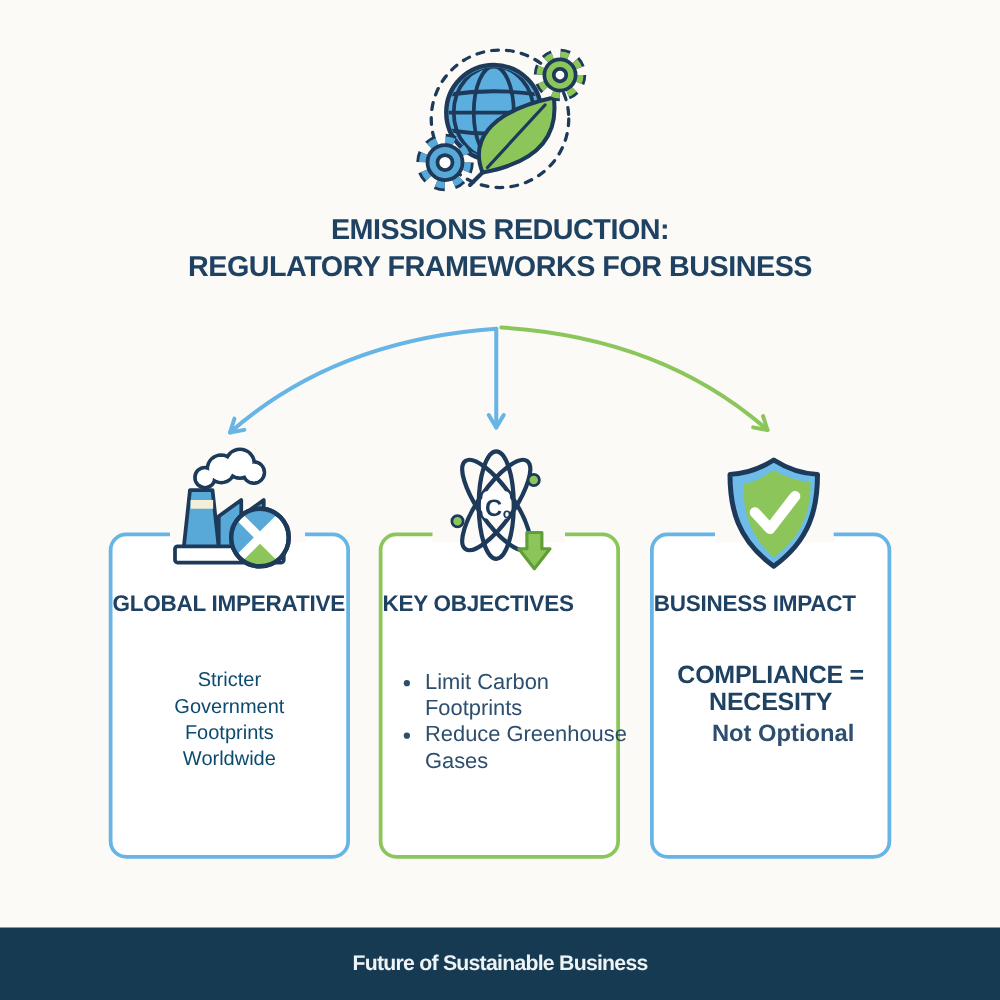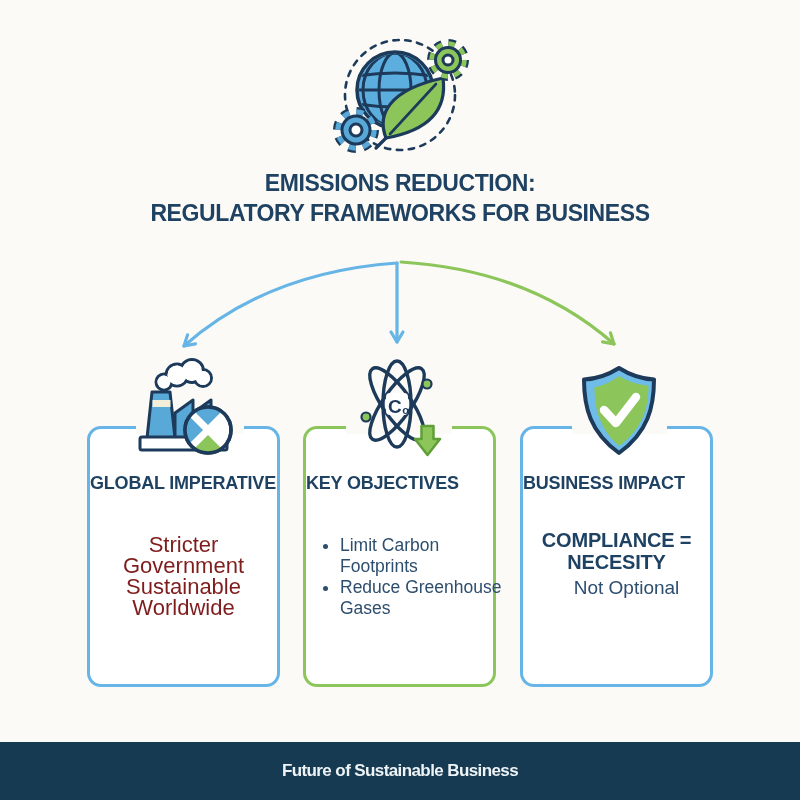--- a/index.html
+++ b/index.html
@@ -16,27 +16,27 @@
   .card{position:absolute;top:426px;width:193px;height:261px;box-sizing:border-box;
         background:#ffffff;border:3px solid #66b5e6;border-radius:14px;z-index:1;}
   .card.green{border-color:#8cc65a;}
   #card-1{left:87px;}
   #card-2{left:303px;text-decoration:underline;}
   #card-3{left:520px;}
 
   .card-title{position:absolute;top:44px;left:0;right:0;text-align:left;
               font-weight:bold;font-size:18px;letter-spacing:-0.2px;color:#1f4263;}
   .card-body{position:absolute;top:105px;left:0;right:0;text-align:center;
-             font-size:22px;line-height:21px;color:#7f1d1d;}
+             font-size:16px;line-height:21px;color:#0c4a6e;}
   .bullet-list{position:absolute;top:106px;left:14px;width:166px;margin:0;padding:0 0 0 20px;
                font-size:17.5px;line-height:21px;color:#2d4e6e;}
   .bullet-list li{margin:0;padding:0;}
   .statement{position:absolute;top:100px;left:0;right:0;text-align:center;
              font-weight:bold;font-size:20px;line-height:22px;letter-spacing:-0.2px;color:#1f4263;}
-  .subtext{margin-top:4px;font-weight:normal;font-size:19px;letter-spacing:0;color:#2d4e6e;margin-left:20px;}
+  .subtext{margin-top:4px;font-weight:bold;font-size:19px;letter-spacing:0;color:#2d4e6e;margin-left:20px;}
 
   .plate{position:absolute;top:419px;height:15px;background:#fbfaf6;z-index:2;}
   #plate-1{left:136px;width:108px;}
   #plate-2{left:346px;width:106px;}
   #plate-3{left:572px;width:95px;}
 
   .card-icon{position:absolute;z-index:3;}
   #icon-factory{left:130px;top:356px;width:115px;height:100px;}
   #icon-atom{left:340px;top:356px;width:120px;height:104px;}
   #icon-shield{left:575px;top:362px;width:90px;height:96px;}
@@ -103,21 +103,21 @@
       <path d="M397 13 L397 92" stroke="#66b5e6" stroke-width="3.2" marker-end="url(#ab)"></path>
       <path d="M401 12 Q530 20 614 94" stroke="#8cc65a" stroke-width="3.2" marker-end="url(#ag)"></path>
     </g>
   </svg>
 
   <div class="card" id="card-1">
     <div class="card-title">GLOBAL IMPERATIVE</div>
     <div class="card-body">
       <div>Stricter</div>
       <div>Government</div>
-      <div>Sustainable</div>
+      <div>Footprints</div>
       <div>Worldwide</div>
     </div>
   </div>
 
   <div class="card green" id="card-2">
     <div class="card-title">KEY OBJECTIVES</div>
     <ul class="bullet-list">
       <li>Limit Carbon Footprints</li>
       <li>Reduce Greenhouse Gases</li>
     </ul>

